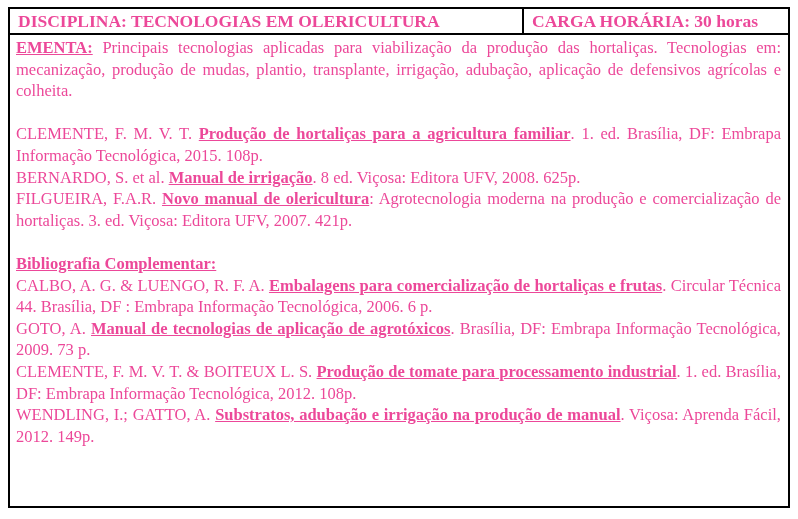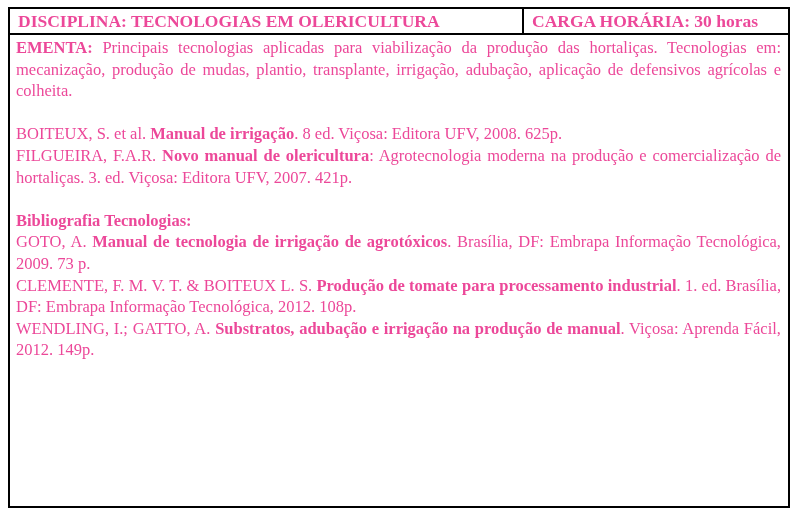--- a/index.html
+++ b/index.html
@@ -56,21 +56,21 @@
     line-height: 21.6px;
     text-align: justify;
   }
   .body-cell p {
     margin: 0;
     padding: 0;
   }
   .blank-line {
     height: 21.6px;
   }
-  .bold { font-weight: bold; }
+  .bold { font-weight: bold; text-decoration: underline; }
 </style>
 </head>
 <body>
 
 <div class="doc-table">
 
   <div class="header-row">
     <div class="cell-discipline">
       <span>DISCIPLINA: TECNOLOGIAS EM OLERICULTURA</span>
     </div>
@@ -79,31 +79,33 @@
     </div>
   </div>
 
   <div class="body-cell">
 
     <p><span class="bold">EMENTA:</span><span> Principais tecnologias aplicadas para viabilização da produção das hortaliças. Tecnologias em: mecanização, produção de mudas, plantio, transplante, irrigação, adubação, aplicação de defensivos agrícolas e colheita.</span></p>
 
     <div class="blank-line"></div>
 
 
+    <p><span>CLEMENTE, F. M. V. T. </span><span class="bold">Produção de hortaliças para a agricultura familiar</span><span>. 1. ed. Brasília, DF: Embrapa Informação Tecnológica, 2015. 108p.</span></p>
 
-    <p><span>BOITEUX, S. et al. </span><span class="bold">Manual de irrigação</span><span>. 8 ed. Viçosa: Editora UFV, 2008. 625p.</span></p>
+    <p><span>BERNARDO, S. et al. </span><span class="bold">Manual de irrigação</span><span>. 8 ed. Viçosa: Editora UFV, 2008. 625p.</span></p>
 
     <p><span>FILGUEIRA, F.A.R. </span><span class="bold">Novo manual de olericultura</span><span>: Agrotecnologia moderna na produção e comercialização de hortaliças. 3. ed. Viçosa: Editora UFV, 2007. 421p.</span></p>
 
     <div class="blank-line"></div>
 
-    <p class="bold">Bibliografia Tecnologias:</p>
+    <p class="bold">Bibliografia Complementar:</p>
 
+    <p><span>CALBO, A. G. &amp; LUENGO, R. F. A. </span><span class="bold">Embalagens para comercialização de hortaliças e frutas</span><span>. Circular Técnica 44. Brasília, DF : Embrapa Informação Tecnológica, 2006. 6 p.</span></p>
 
-    <p><span>GOTO, A. </span><span class="bold">Manual de tecnologia de irrigação de agrotóxicos</span><span>. Brasília, DF: Embrapa Informação Tecnológica, 2009. 73 p.</span></p>
+    <p><span>GOTO, A. </span><span class="bold">Manual de tecnologias de aplicação de agrotóxicos</span><span>. Brasília, DF: Embrapa Informação Tecnológica, 2009. 73 p.</span></p>
 
     <p><span>CLEMENTE, F. M. V. T. &amp; BOITEUX L. S. </span><span class="bold">Produção de tomate para processamento industrial</span><span>. 1. ed. Brasília, DF: Embrapa Informação Tecnológica, 2012. 108p.</span></p>
 
 
     <p><span>WENDLING, I.; GATTO, A. </span><span class="bold">Substratos, adubação e irrigação na produção de manual</span><span>. Viçosa: Aprenda Fácil, 2012. 149p.</span></p>
 
   </div>
 </div>
 
 </body></html>

